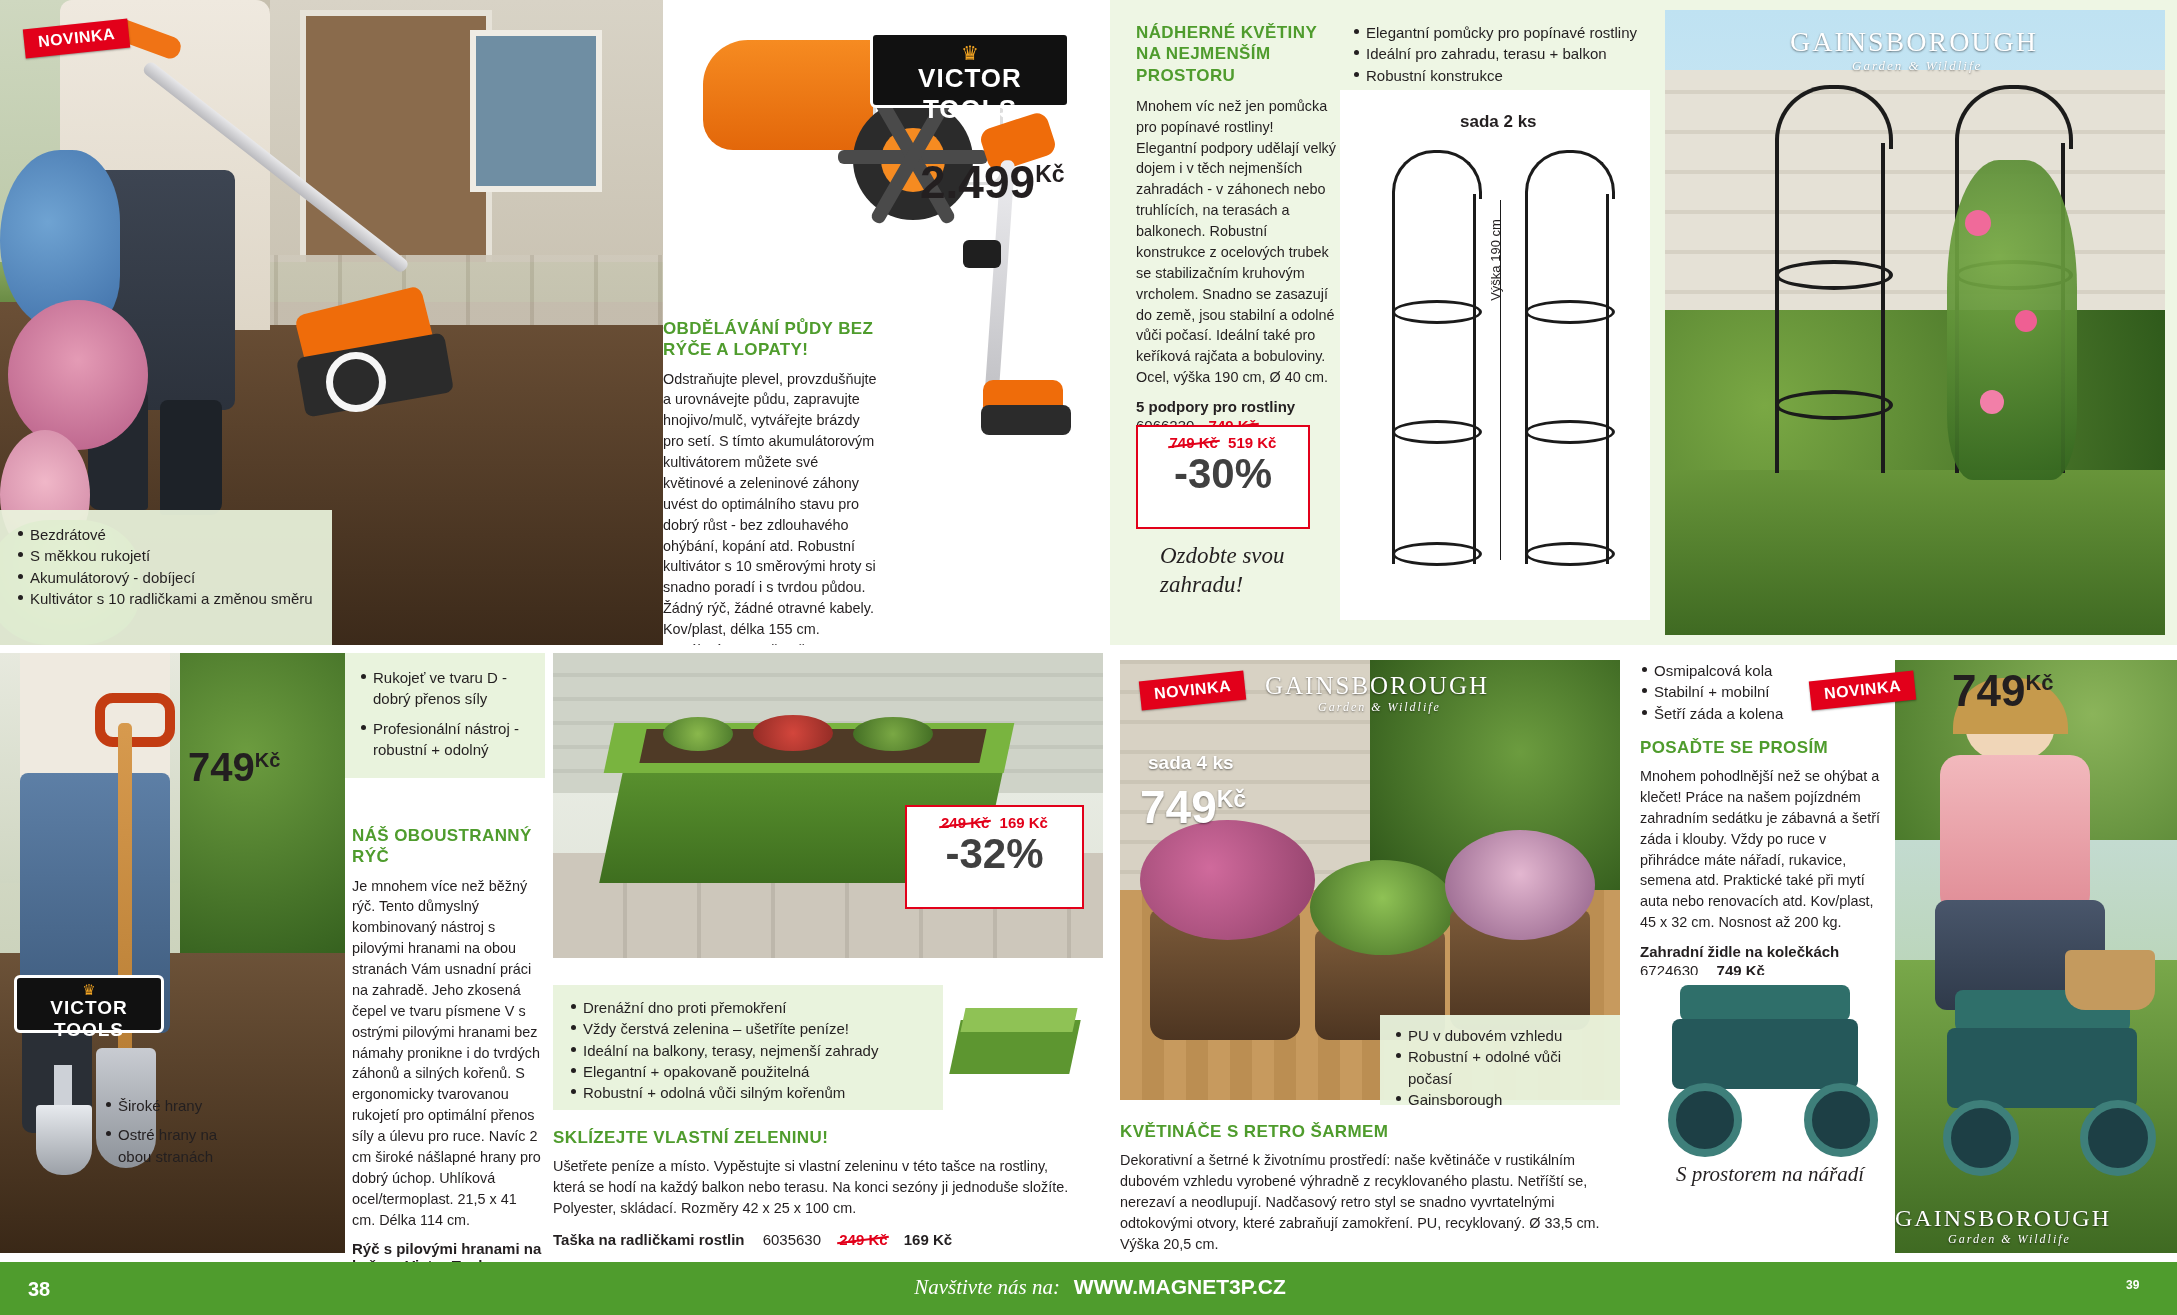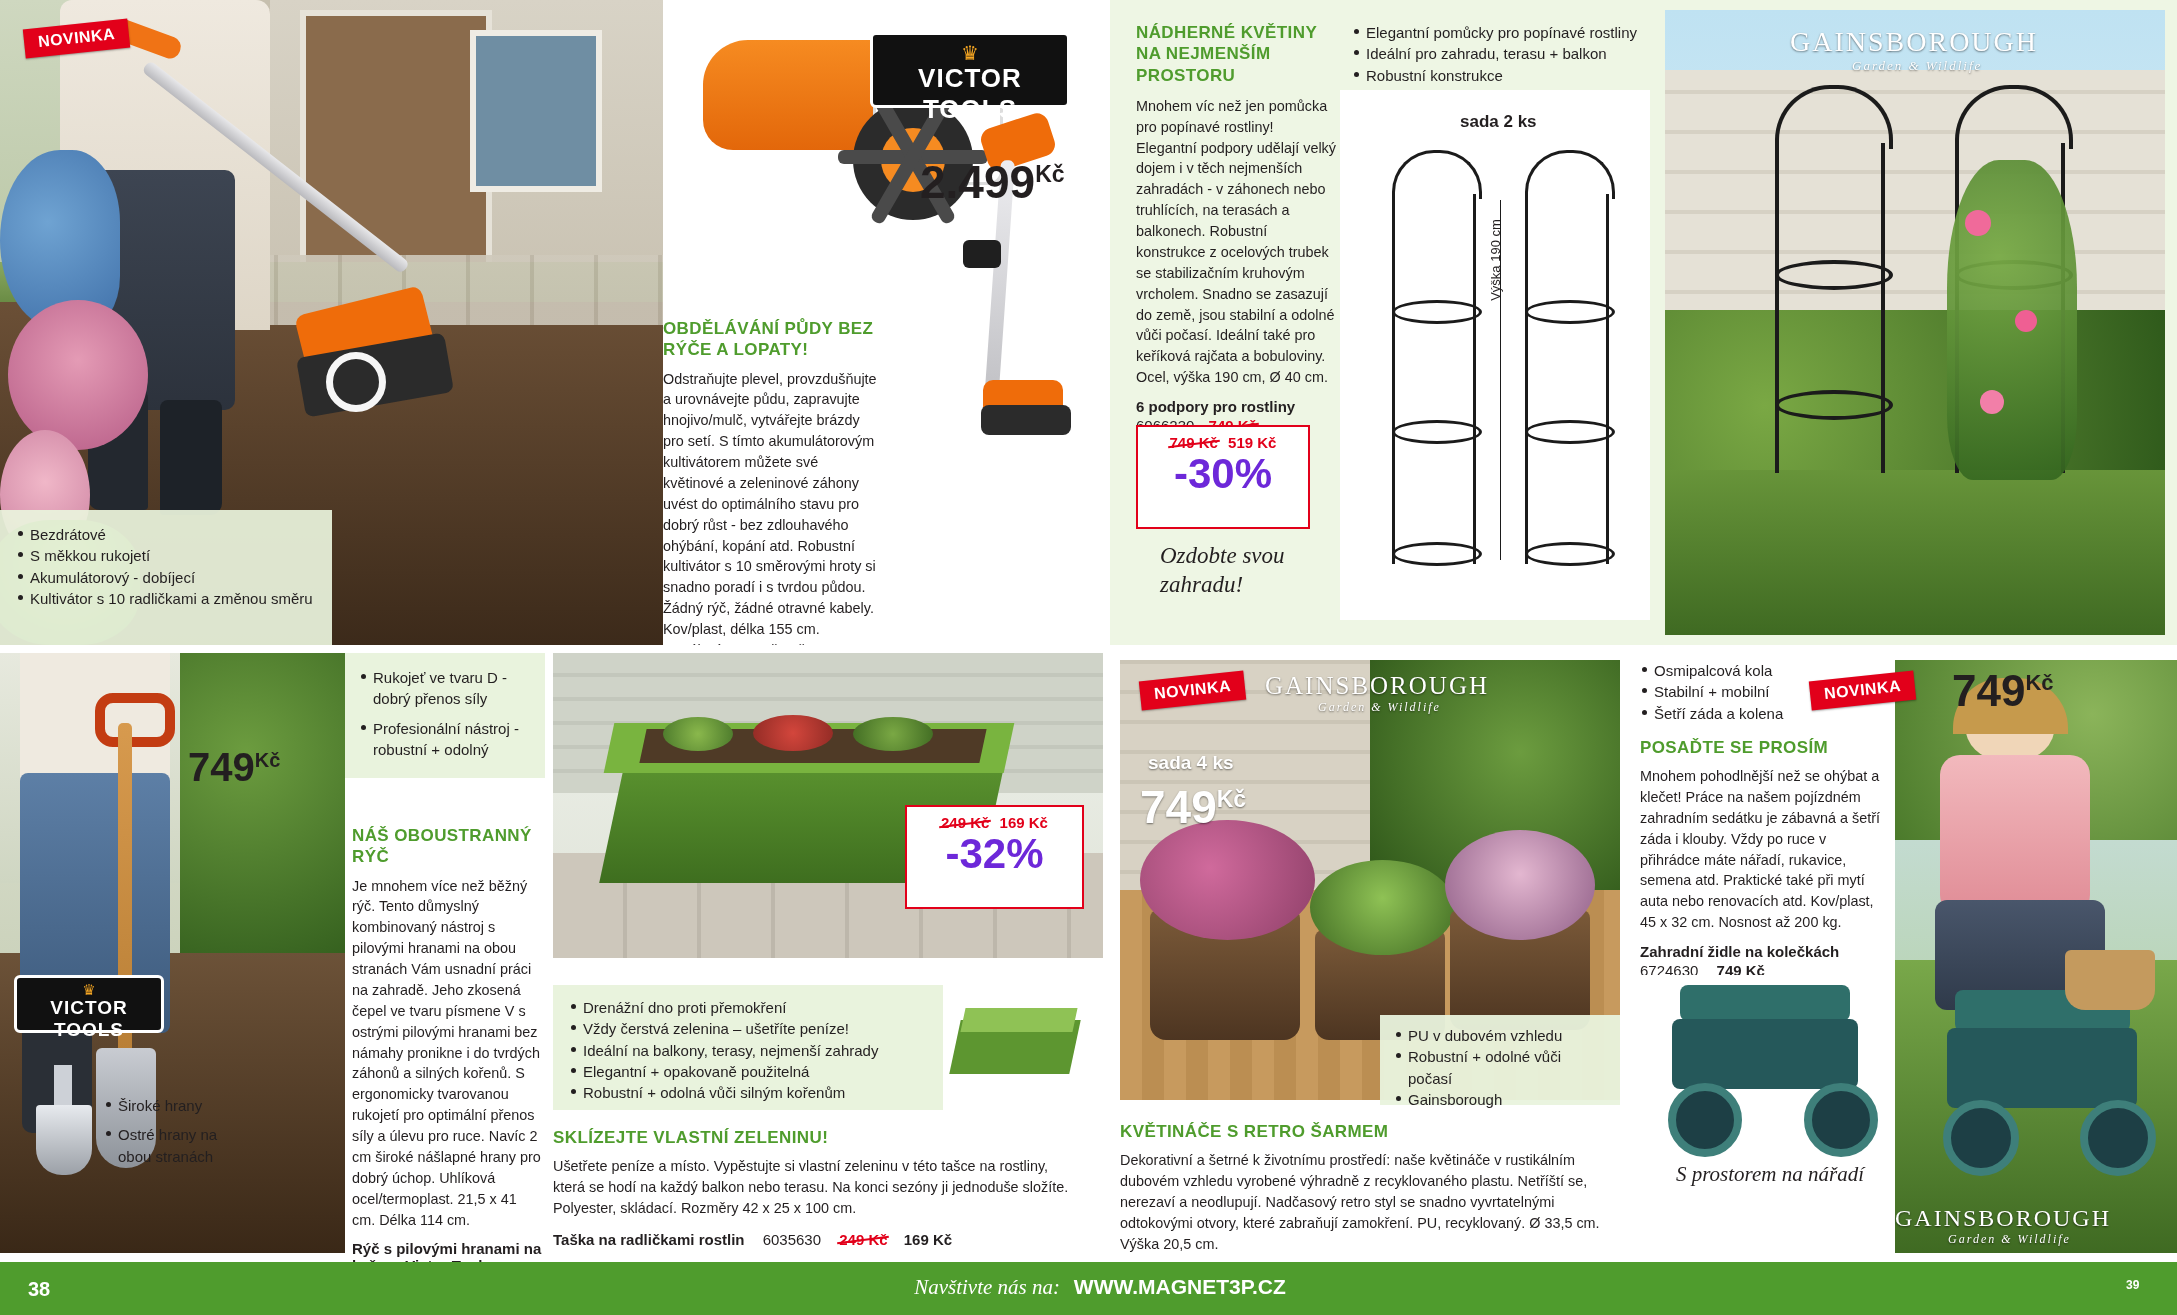--- a/index.html
+++ b/index.html
@@ -15,21 +15,21 @@
   .bullets li:before{content:"";position:absolute;left:2px;top:7px;width:5px;height:5px;background:#231f20;border-radius:50%;}
   .greenhead{color:#4f9c2d;font-weight:bold;letter-spacing:.4px;text-transform:uppercase;}
   .body-txt{font-size:14.4px;line-height:1.45;text-align:left;}
   .bold{font-weight:bold;}
   .price-big{font-family:"Liberation Sans",sans-serif;font-weight:bold;color:#231f20;}
   .sup{font-size:.5em;vertical-align:super;font-weight:bold;}
   .novinka{background:#e2001a;color:#fff;font-weight:bold;font-size:16px;letter-spacing:.5px;
            padding:5px 14px 6px;transform:rotate(-6deg);box-shadow:0 1px 2px rgba(0,0,0,.35);}
   .strike{position:relative;color:#e2001a;font-weight:bold;}
   .strike:after{content:"";position:absolute;left:-2px;right:-2px;top:52%;height:2px;background:#e2001a;transform:rotate(-7deg);}
-  .pct{color:#6d28d9;font-weight:bold;}
+  .pct{color:#404040;font-weight:bold;}
   .vt-badge{background:#111;border:3px solid #fff;border-radius:6px;color:#fff;text-align:center;}
   .vt-badge .crown{font-size:20px;color:#f5a623;line-height:1;}
   .vt-badge .t1{font-weight:bold;font-size:26px;letter-spacing:1px;}
   .gb{font-family:"Liberation Serif",serif;letter-spacing:2px;}
   .script{font-family:"Liberation Serif",serif;font-style:italic;}
 
   
   .ph{position:absolute;inset:0;}
   .sky{background:linear-gradient(#bfe2f2,#e7f3f8);}
   .shadowtxt{text-shadow:0 1px 2px rgba(0,0,0,.5);}
@@ -117,21 +117,21 @@
       <span>6724930</span>
       <span class="bold" style="margin-left:12px;">2.499 Kč</span>
     </div>
   </div>
 
   <div class="abs" style="left:1110px;top:0;width:1067px;height:645px;background:#eef6e4;"></div>
 
   <div class="abs" style="left:1136px;top:22px;width:200px;">
     <div class="greenhead" style="font-size:17px;line-height:1.25;">NÁDHERNÉ KVĚTINY NA NEJMENŠÍM PROSTORU</div>
     <div class="body-txt" style="margin-top:10px;">Mnohem víc než jen pomůcka pro popínavé rostliny! Elegantní podpory udělají velký dojem i v těch nejmenších zahradách - v záhonech nebo truhlících, na terasách a balkonech. Robustní konstrukce z ocelových trubek se stabilizačním kruhovým vrcholem. Snadno se zasazují do země, jsou stabilní a odolné vůči počasí. Ideální také pro keříková rajčata a bobuloviny. Ocel, výška 190 cm, Ø 40 cm.</div>
-    <div class="bold" style="margin-top:10px;font-size:15px;">6 podpory pro rostliny</div>
+    <div class="bold" style="margin-top:10px;font-size:15px;">5 podpory pro rostliny</div>
     <div style="margin-top:2px;font-size:15px;">
       <span>6066230</span>
       <span class="strike" style="margin-left:10px;">749 Kč</span>
     </div>
     <div class="bold" style="font-size:15px;">519 Kč</div>
   </div>
 
   <div class="abs" style="left:1136px;top:425px;width:170px;height:100px;border:2px solid #e2001a;background:#fff;">
     <div style="text-align:center;margin-top:7px;font-size:15px;">
       <span class="strike">749 Kč</span>

